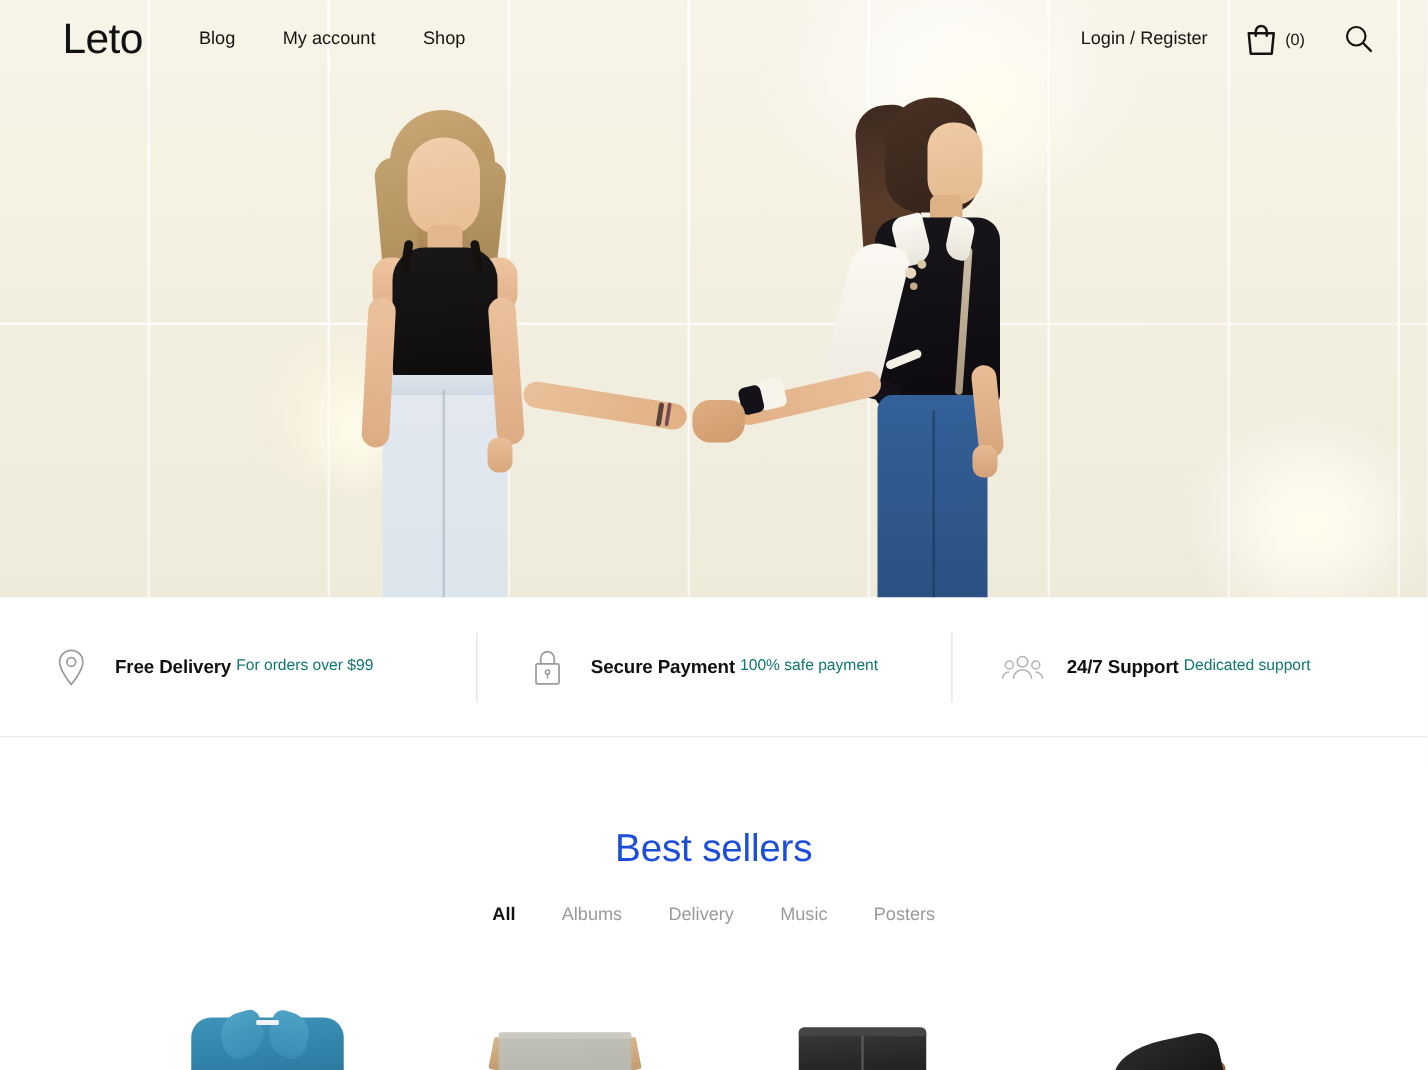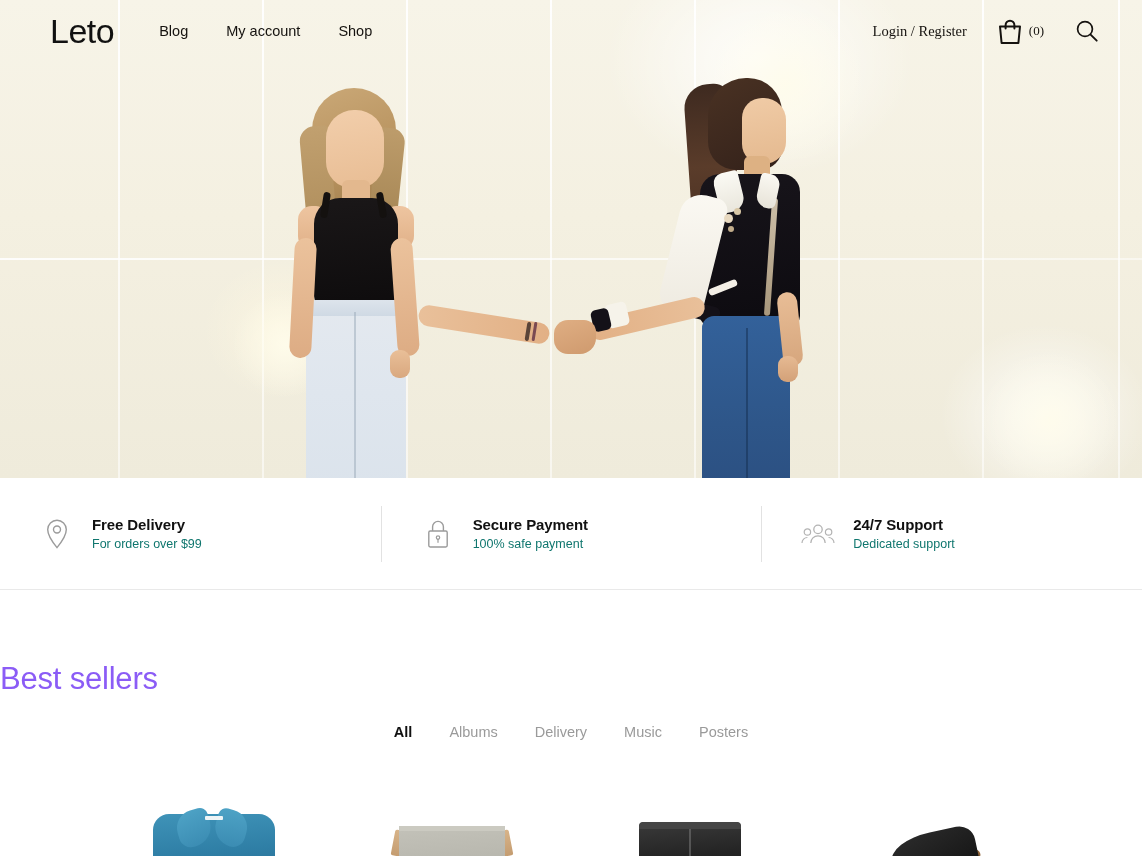--- a/index.html
+++ b/index.html
@@ -231,21 +231,21 @@
     margin-left: 50px; font-size: 34px; letter-spacing: -0.5px;
     color: #111; font-weight: 400; line-height: 1;
   }
   .nav { display: flex; align-items: flex-end; margin-left: 45px; gap: 38px; }
   .nav-link {
     font-size: 14.5px; color: #15120f; text-decoration: none; font-weight: 500;
     white-space: nowrap;
   }
   .header-right {
     margin-left: auto; margin-right: 42px;
-    display: flex; align-items: center; gap: 30px; font-family: Liberation Serif, serif;
+    display: flex; align-items: center; gap: 30px;
   }
   .login-link { font-size: 14.5px; color: #15120f; text-decoration: none; font-weight: 500; white-space: nowrap; }
   .cart { display: flex; align-items: center; gap: 6px; cursor: pointer; }
   .cart-count { font-size: 13px; color: #15120f; }
   .search-btn { display: flex; align-items: center; cursor: pointer; }
 
   
   .features {
     position: absolute; left: 0; top: 478px; width: 1142px; height: 112px;
     background: #ffffff;
@@ -254,32 +254,32 @@
   }
   .feature {
     flex: 1 1 0; display: flex; align-items: center; gap: 18px;
     padding-left: 40px; position: relative; height: 60px;
   }
   .feature + .feature::before {
     content: ""; position: absolute; left: 0; top: 2px;
     width: 1px; height: 56px; background: #e2e2e2;
   }
   .feature-icon { width: 34px; height: 36px; flex: 0 0 34px; display: flex; align-items: center; justify-content: center; }
-  .feature-text { display: flex; flex-direction: column; gap: 4px; }
+  .feature-text { display: flex; flex-direction: row; gap: 4px; }
   .feature-title { font-size: 15px; font-weight: 700; color: #111; letter-spacing: -0.1px; }
   .feature-sub { font-size: 12.5px; color: #0f766e; }
 
   
   .best {
     position: absolute; left: 0; top: 591px; width: 1142px; height: 265px;
     background: #fff;
   }
   .best-title {
-    text-align: left; font-size: 31px; font-weight: 400;
-    color: #8b5cf6; margin-top: 70px; letter-spacing: -0.2px;
+    text-align: center; font-size: 31px; font-weight: 400;
+    color: #1d4ed8; margin-top: 70px; letter-spacing: -0.2px;
   }
   .filters {
     display: flex; justify-content: center; gap: 37px; margin-top: 27px;
   }
   .filter {
     font-size: 14.5px; color: #9a9a9a; cursor: pointer; background: none;
     border: none; font-family: inherit; padding: 0;
   }
   .filter.active { color: #111; font-weight: 700; }
 

